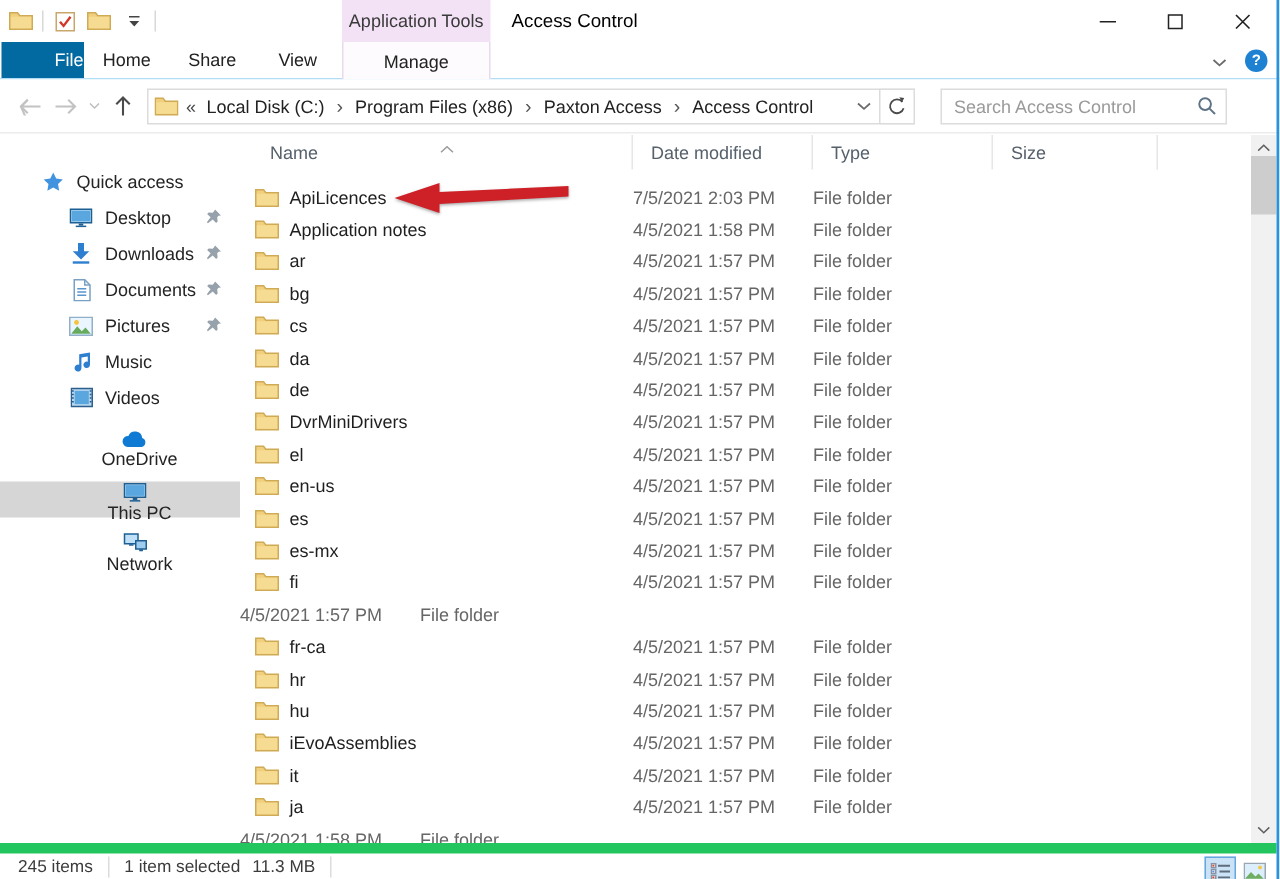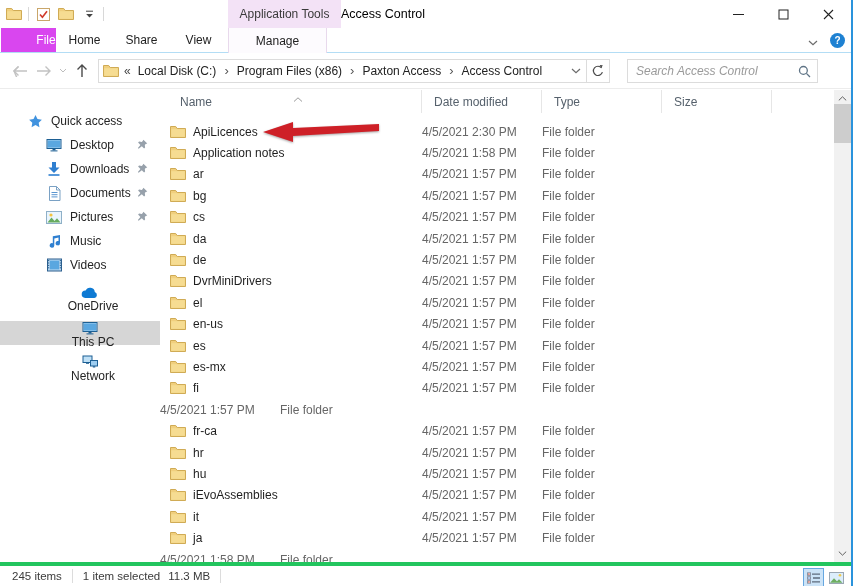--- a/index.html
+++ b/index.html
@@ -8,33 +8,33 @@
     position:relative; background:#ffffff; overflow:hidden;
     font-family:"Liberation Sans", sans-serif; color:#1e1e1e;
   }
   .win-border { position:absolute; top:0; right:0; bottom:0; width:2px; background:#2a93dc; z-index:50; }
 
   
   .titlebar { position:relative; height:28px; background:#fff; }
   .qat { position:absolute; left:5px; top:0; height:28px; display:flex; align-items:center; gap:5px; }
   .qat .sep { width:1px; height:14px; background:#d8d8d8; }
   .qat-btn { display:flex; align-items:center; justify-content:center; width:18px; height:20px; }
-  .ctx-tab-header { position:absolute; left:228px; top:0; width:113px; height:28px;
+  .ctx-tab-header { position:absolute; left:228px; top:0; width:99px; height:28px;
     background:#f3e2f6; display:flex; align-items:center; justify-content:center;
     font-size:12px; color:#3a3a3a; }
   .win-title { position:absolute; left:341px; top:0; height:28px; display:flex; align-items:center;
     font-size:12.5px; color:#000; }
   .win-controls { position:absolute; right:2px; top:0; display:flex; }
   .win-btn { width:45px; height:28px; display:flex; align-items:center; justify-content:center; }
 
   
   .tabrow { position:relative; height:25px; display:flex; align-items:stretch;
     border-bottom:1px solid #b3ddf5; background:#fff; }
   .rtab { display:flex; align-items:center; justify-content:center; font-size:12px; color:#222; }
-  .rtab.file { width:55px; margin-left:1px; background:#d946ef; color:#fff;padding-left:35px; }
+  .rtab.file { width:55px; margin-left:1px; background:#0369a1; color:#fff;padding-left:35px; }
   .rtab.plain { width:57px; }
   .rtab.contextual { position:absolute; left:228px; top:0; width:99px; height:25px;
     background:#fdfbfe; border-left:1px solid #e8d9ec; border-right:1px solid #e8d9ec; }
   .ribbon-right { position:absolute; right:8px; top:0; height:25px; display:flex; align-items:center; gap:12px; }
   .help-circle { width:15px; height:15px; border-radius:50%; background:#1e81d2; color:#fff;
     font-size:10px; font-weight:bold; display:flex; align-items:center; justify-content:center; }
 
   
   .addressrow { position:relative; height:36px; display:flex; align-items:center;
     padding:0 8px; border-bottom:1px solid #ececec; background:#fff; }
@@ -47,21 +47,21 @@
   .crumbs { display:flex; align-items:center; flex:1; overflow:hidden; white-space:nowrap; }
   .crumb-group { display:flex; align-items:center; }
   .crumb { font-size:12px; color:#222; padding:0 2px; }
   .crumb-sep { font-size:13px; color:#555; padding:0 6px; }
   .crumb-group:last-child .crumb-sep { display:none; }
   .addr-drop { width:20px; height:22px; display:flex; align-items:center; justify-content:center; }
   .refresh-seg { width:24px; height:24px; margin:-1px -1px -1px 0; border:1px solid #dcdcdc;
     display:flex; align-items:center; justify-content:center; background:#fff; }
   .search-box { position:relative; margin-left:17px; width:191px; height:24px; }
   .search-box input { width:100%; height:100%; border:1px solid #dcdcdc; font-size:12px;
-    font-family:"Liberation Sans", sans-serif; padding:0 26px 0 8px; color:#333; outline:none;font-style:italic; }
+    font-family:"Liberation Sans", sans-serif; padding:0 26px 0 8px; color:#333; outline:none; }
   .search-box input::placeholder { color:#9a9a9a; }
   .search-box .mag { position:absolute; right:7px; top:5px; }
 
   
   .main { position:absolute; top:90px; left:0; right:2px; bottom:24px; display:flex; background:#fff; }
 
   .sidebar { width:160px; flex-shrink:0; padding-top:19px; overflow:hidden; }
   .side-item { position:relative; height:24px; display:flex; align-items:center;
     padding-left:26px; font-size:12px; color:#242424; }
   .side-item.indent { padding-left:45px; }
@@ -89,21 +89,21 @@
   .vs-arrow { height:17px; display:flex; align-items:center; justify-content:center; }
   .vs-arrow.down { position:absolute; bottom:0; left:0; right:0; }
   .vs-thumb { position:absolute; top:14px; left:0; width:17px; height:39px; background:#cdcdcd; }
 
   
   .anno-arrow { position:absolute; left:263px; top:120px; z-index:40;
     filter:drop-shadow(0 1.5px 1px rgba(0,0,0,.35)); }
 
   
   .statusbar { position:absolute; left:0; right:2px; bottom:0; height:24px; background:#fff;
-    border-top:4px solid #22c55e; display:flex; align-items:center; padding-left:12px;
+    border-top:7px solid #22c55e; display:flex; align-items:center; padding-left:12px;
     font-size:11.5px; color:#3b3b3b; }
   .sb-sep { width:1px; height:14px; background:#dcdcdc; margin:0 10px; }
   .sb-size { margin-left:8px; }
   .view-toggles { position:absolute; right:4px; top:2px; display:flex; gap:2px; }
   .vt-btn { width:21px; height:19px; display:flex; align-items:center; justify-content:center;
     border:1px solid transparent; background:#fff; }
   .vt-btn.active { background:#cbe3f7; border-color:#66a7e0; }
 </style>
 </head>
 <body>
@@ -408,21 +408,21 @@
         <div class="frow">
           <span class="fcell-name">
             <span class="ficon">
               <svg width="16" height="14" viewBox="0 0 16 14">
                 <path d="M.5 1.5h5.2l1.5 2h8.3v9H.5z" fill="#f0cf7e" stroke="#d0ab55"></path>
                 <path d="M1.2 4.2h13.6v7.6H1.2z" fill="#f6dc92"></path>
               </svg>
             </span>
             <span class="fname">ApiLicences</span>
           </span>
-          <span class="fcell-date">4/5/2021 2:30 PM</span>
+          <span class="fcell-date">7/5/2021 2:03 PM</span>
           <span class="fcell-type">File folder</span>
           <span class="fcell-size"></span>
         </div>
 
         <div class="frow">
           <span class="fcell-name">
             <span class="ficon">
               <svg width="16" height="14" viewBox="0 0 16 14">
                 <path d="M.5 1.5h5.2l1.5 2h8.3v9H.5z" fill="#f0cf7e" stroke="#d0ab55"></path>
                 <path d="M1.2 4.2h13.6v7.6H1.2z" fill="#f6dc92"></path>

